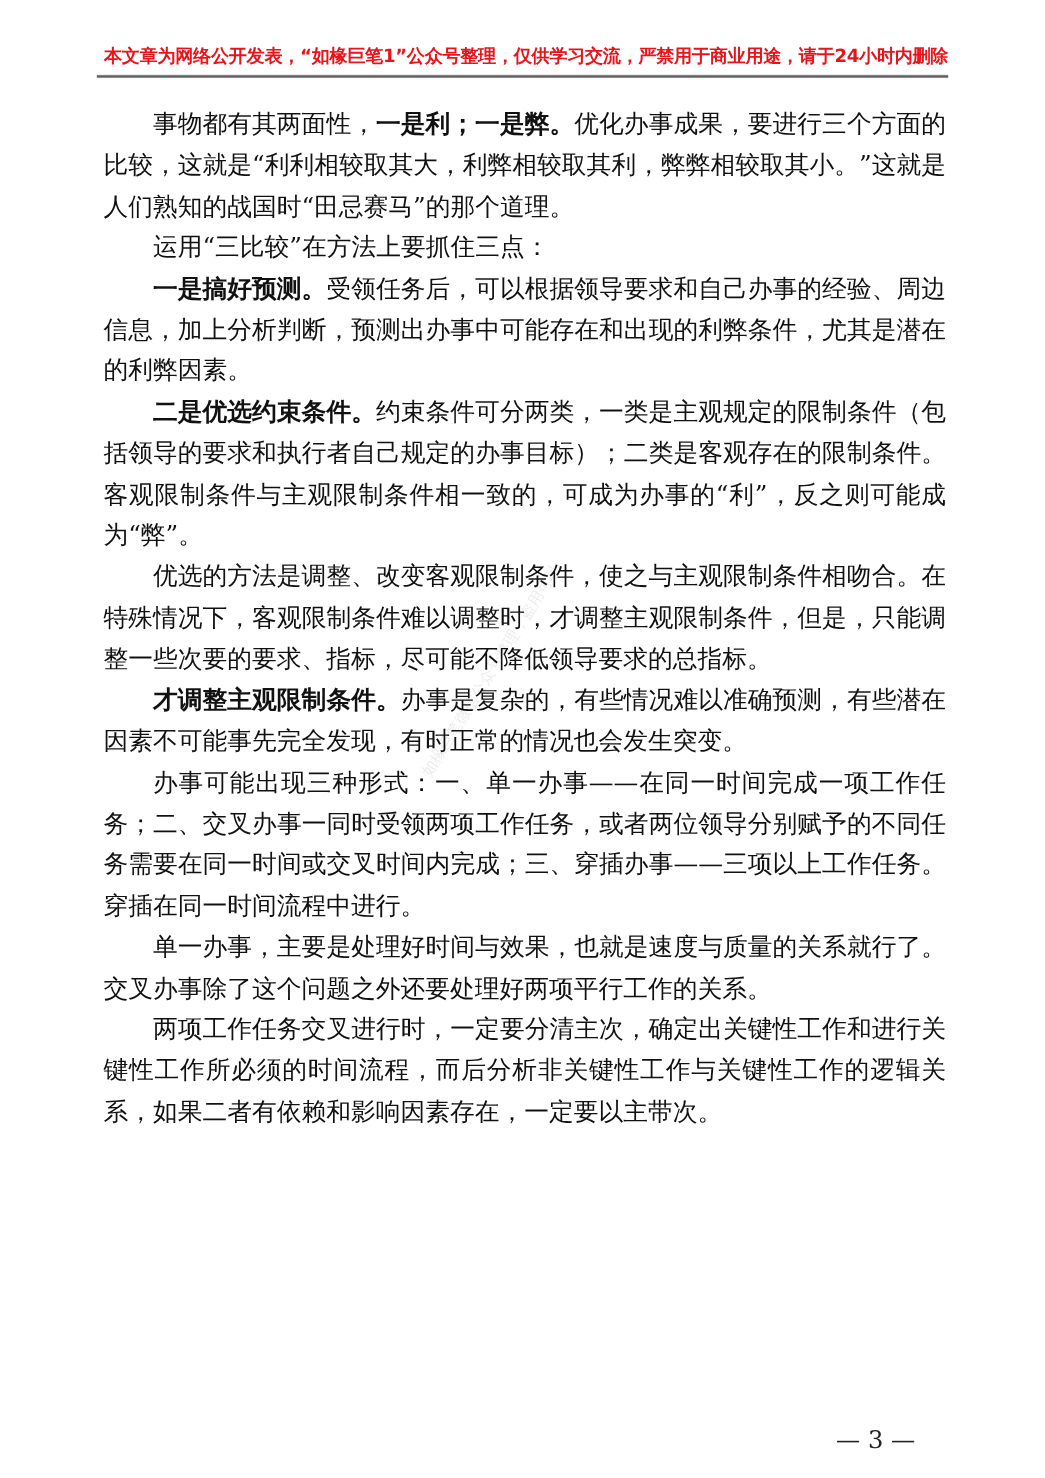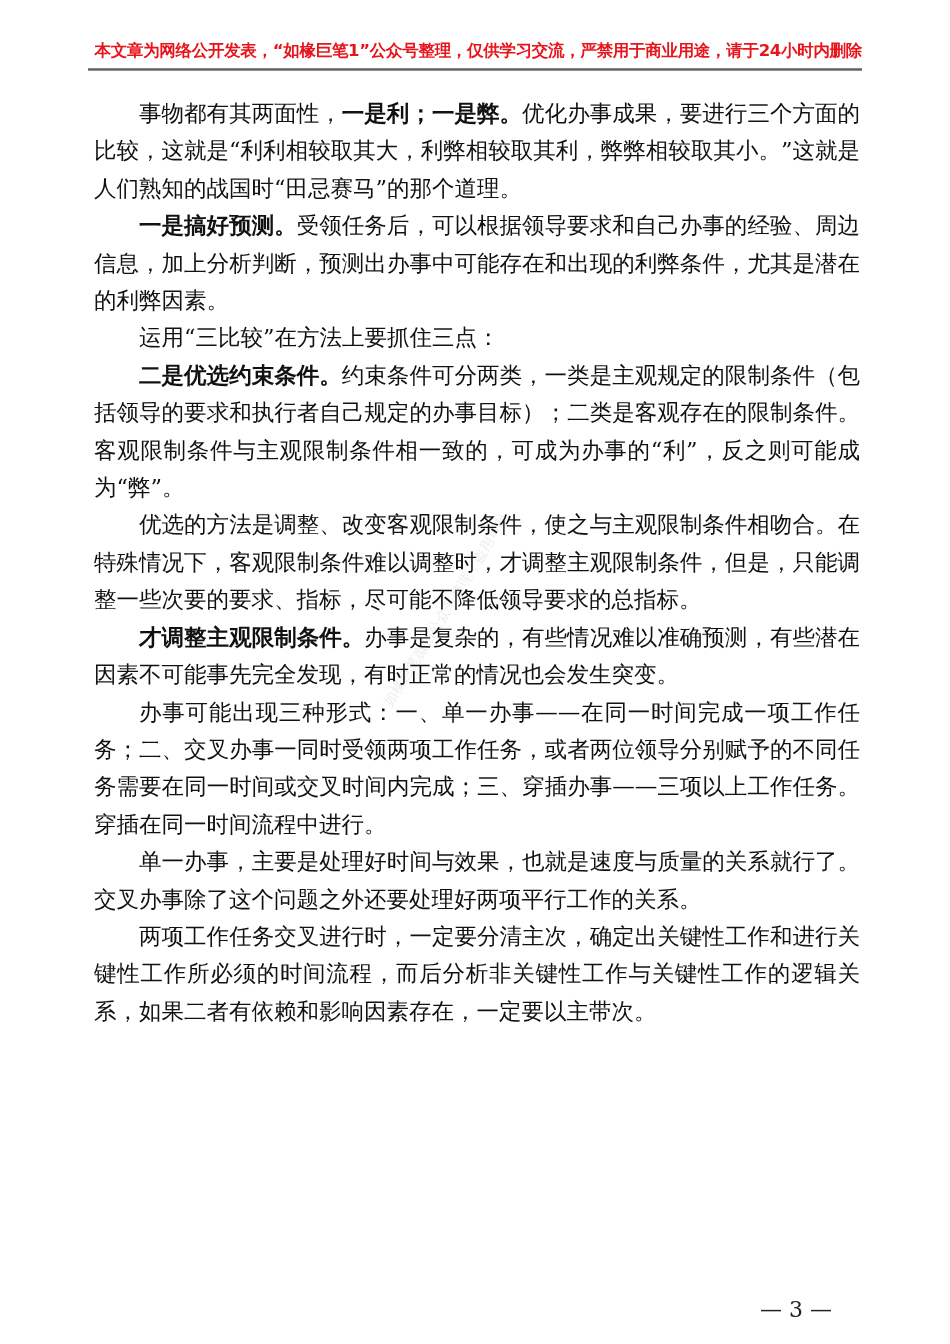--- a/index.html
+++ b/index.html
@@ -41,22 +41,22 @@
 </head>
 <body>
 
 <div class="header">本文章为网络公开发表，“如椽巨笔1”公众号整理，仅供学习交流，严禁用于商业用途，请于24小时内删除</div>
 <div class="header-rule"></div>
 
 <div class="watermark">如椽巨笔微信公众号整理，盗用可耻</div>
 
 <div class="body">
   <p><span>事物都有其两面性，</span><b>一是利；一是弊。</b><span>优化办事成果，要进行三个方面的比较，这就是“利利相较取其大，利弊相较取其利，弊弊相较取其小。”这就是人们熟知的战国时“田忌赛马”的那个道理。</span></p>
+  <p><b></b><span>运用“三比较”在方法上要抓住三点：</span></p>
   <p><b>一是搞好预测。</b><span>受领任务后，可以根据领导要求和自己办事的经验、周边信息，加上分析判断，预测出办事中可能存在和出现的利弊条件，尤其是潜在的利弊因素。</span></p>
-  <p><b></b><span>运用“三比较”在方法上要抓住三点：</span></p>
   <p><b>二是优选约束条件。</b><span>约束条件可分两类，一类是主观规定的限制条件（包括领导的要求和执行者自己规定的办事目标）；二类是客观存在的限制条件。客观限制条件与主观限制条件相一致的，可成为办事的“利”，反之则可能成为“弊”。</span></p>
   <p><b></b><span>优选的方法是调整、改变客观限制条件，使之与主观限制条件相吻合。在特殊情况下，客观限制条件难以调整时，才调整主观限制条件，但是，只能调整一些次要的要求、指标，尽可能不降低领导要求的总指标。</span></p>
   <p><b>才调整主观限制条件。</b><span>办事是复杂的，有些情况难以准确预测，有些潜在因素不可能事先完全发现，有时正常的情况也会发生突变。</span></p>
   <p><b></b><span>办事可能出现三种形式：一、单一办事——在同一时间完成一项工作任务；二、交叉办事一同时受领两项工作任务，或者两位领导分别赋予的不同任务需要在同一时间或交叉时间内完成；三、穿插办事——三项以上工作任务。穿插在同一时间流程中进行。</span></p>
   <p><b></b><span>单一办事，主要是处理好时间与效果，也就是速度与质量的关系就行了。交叉办事除了这个问题之外还要处理好两项平行工作的关系。</span></p>
   <p><b></b><span>两项工作任务交叉进行时，一定要分清主次，确定出关键性工作和进行关键性工作所必须的时间流程，而后分析非关键性工作与关键性工作的逻辑关系，如果二者有依赖和影响因素存在，一定要以主带次。</span></p>
 </div>
 
 <div class="page-num">— 3 —</div>
 

